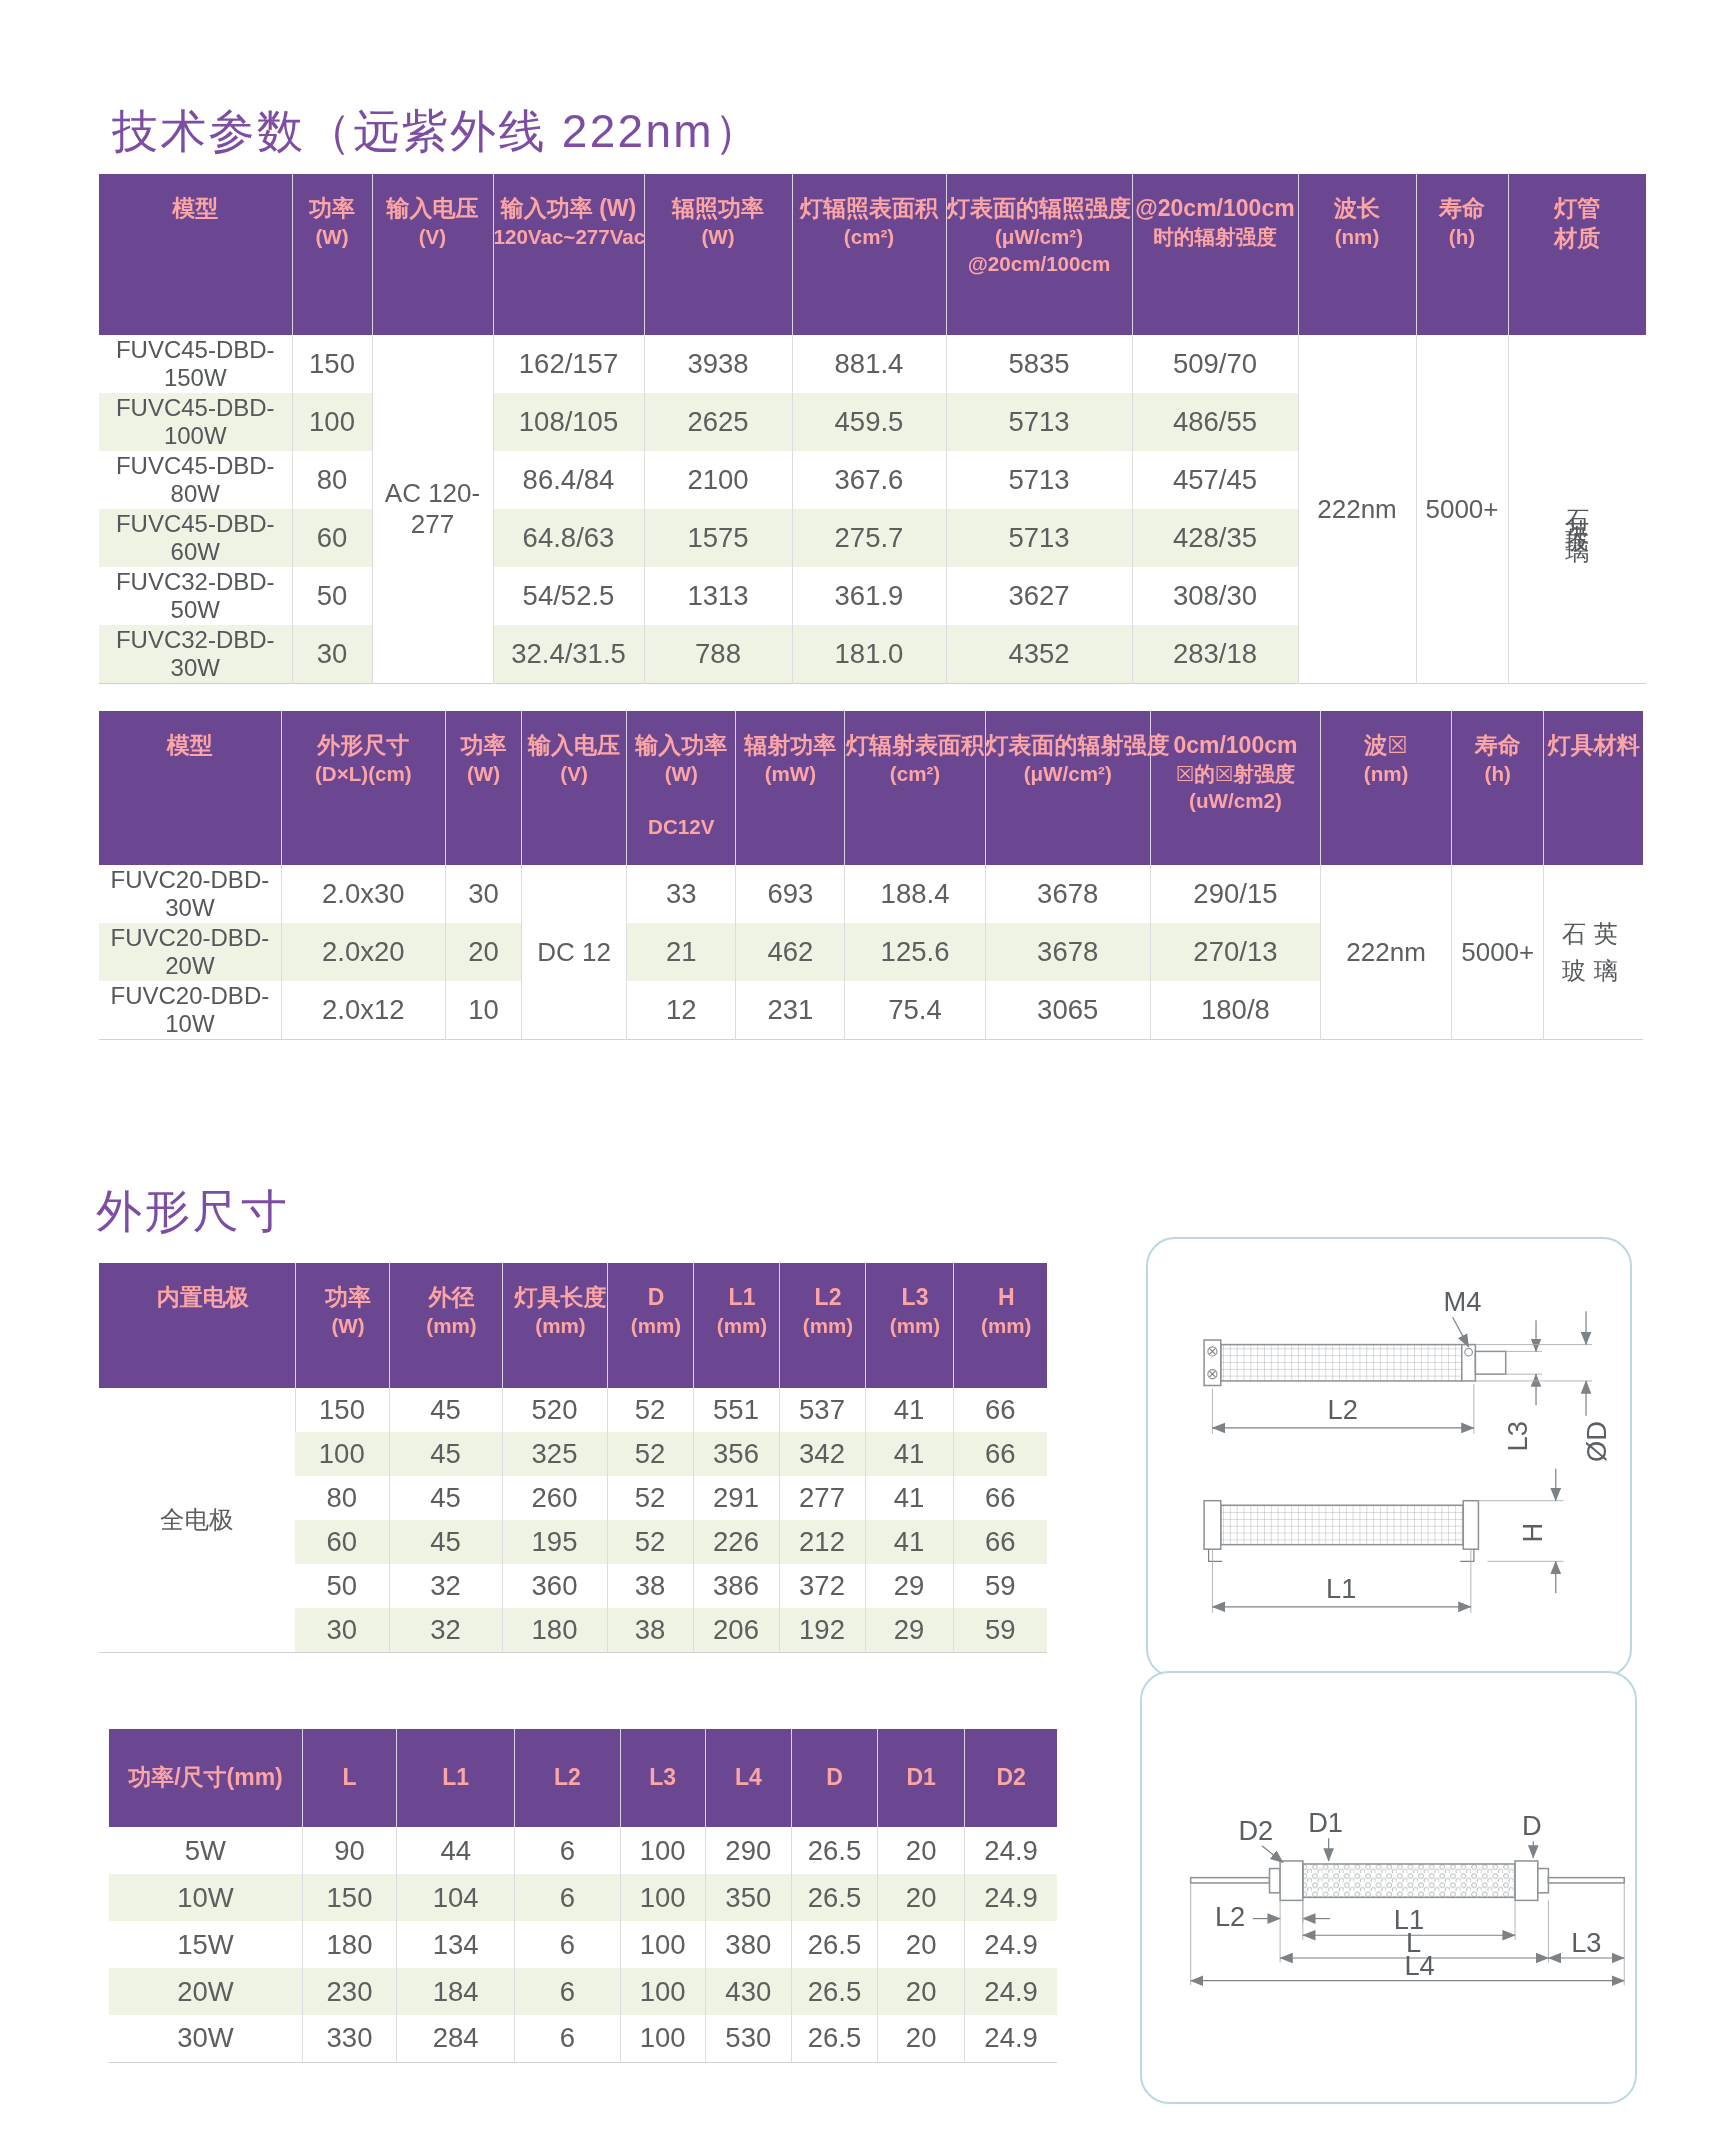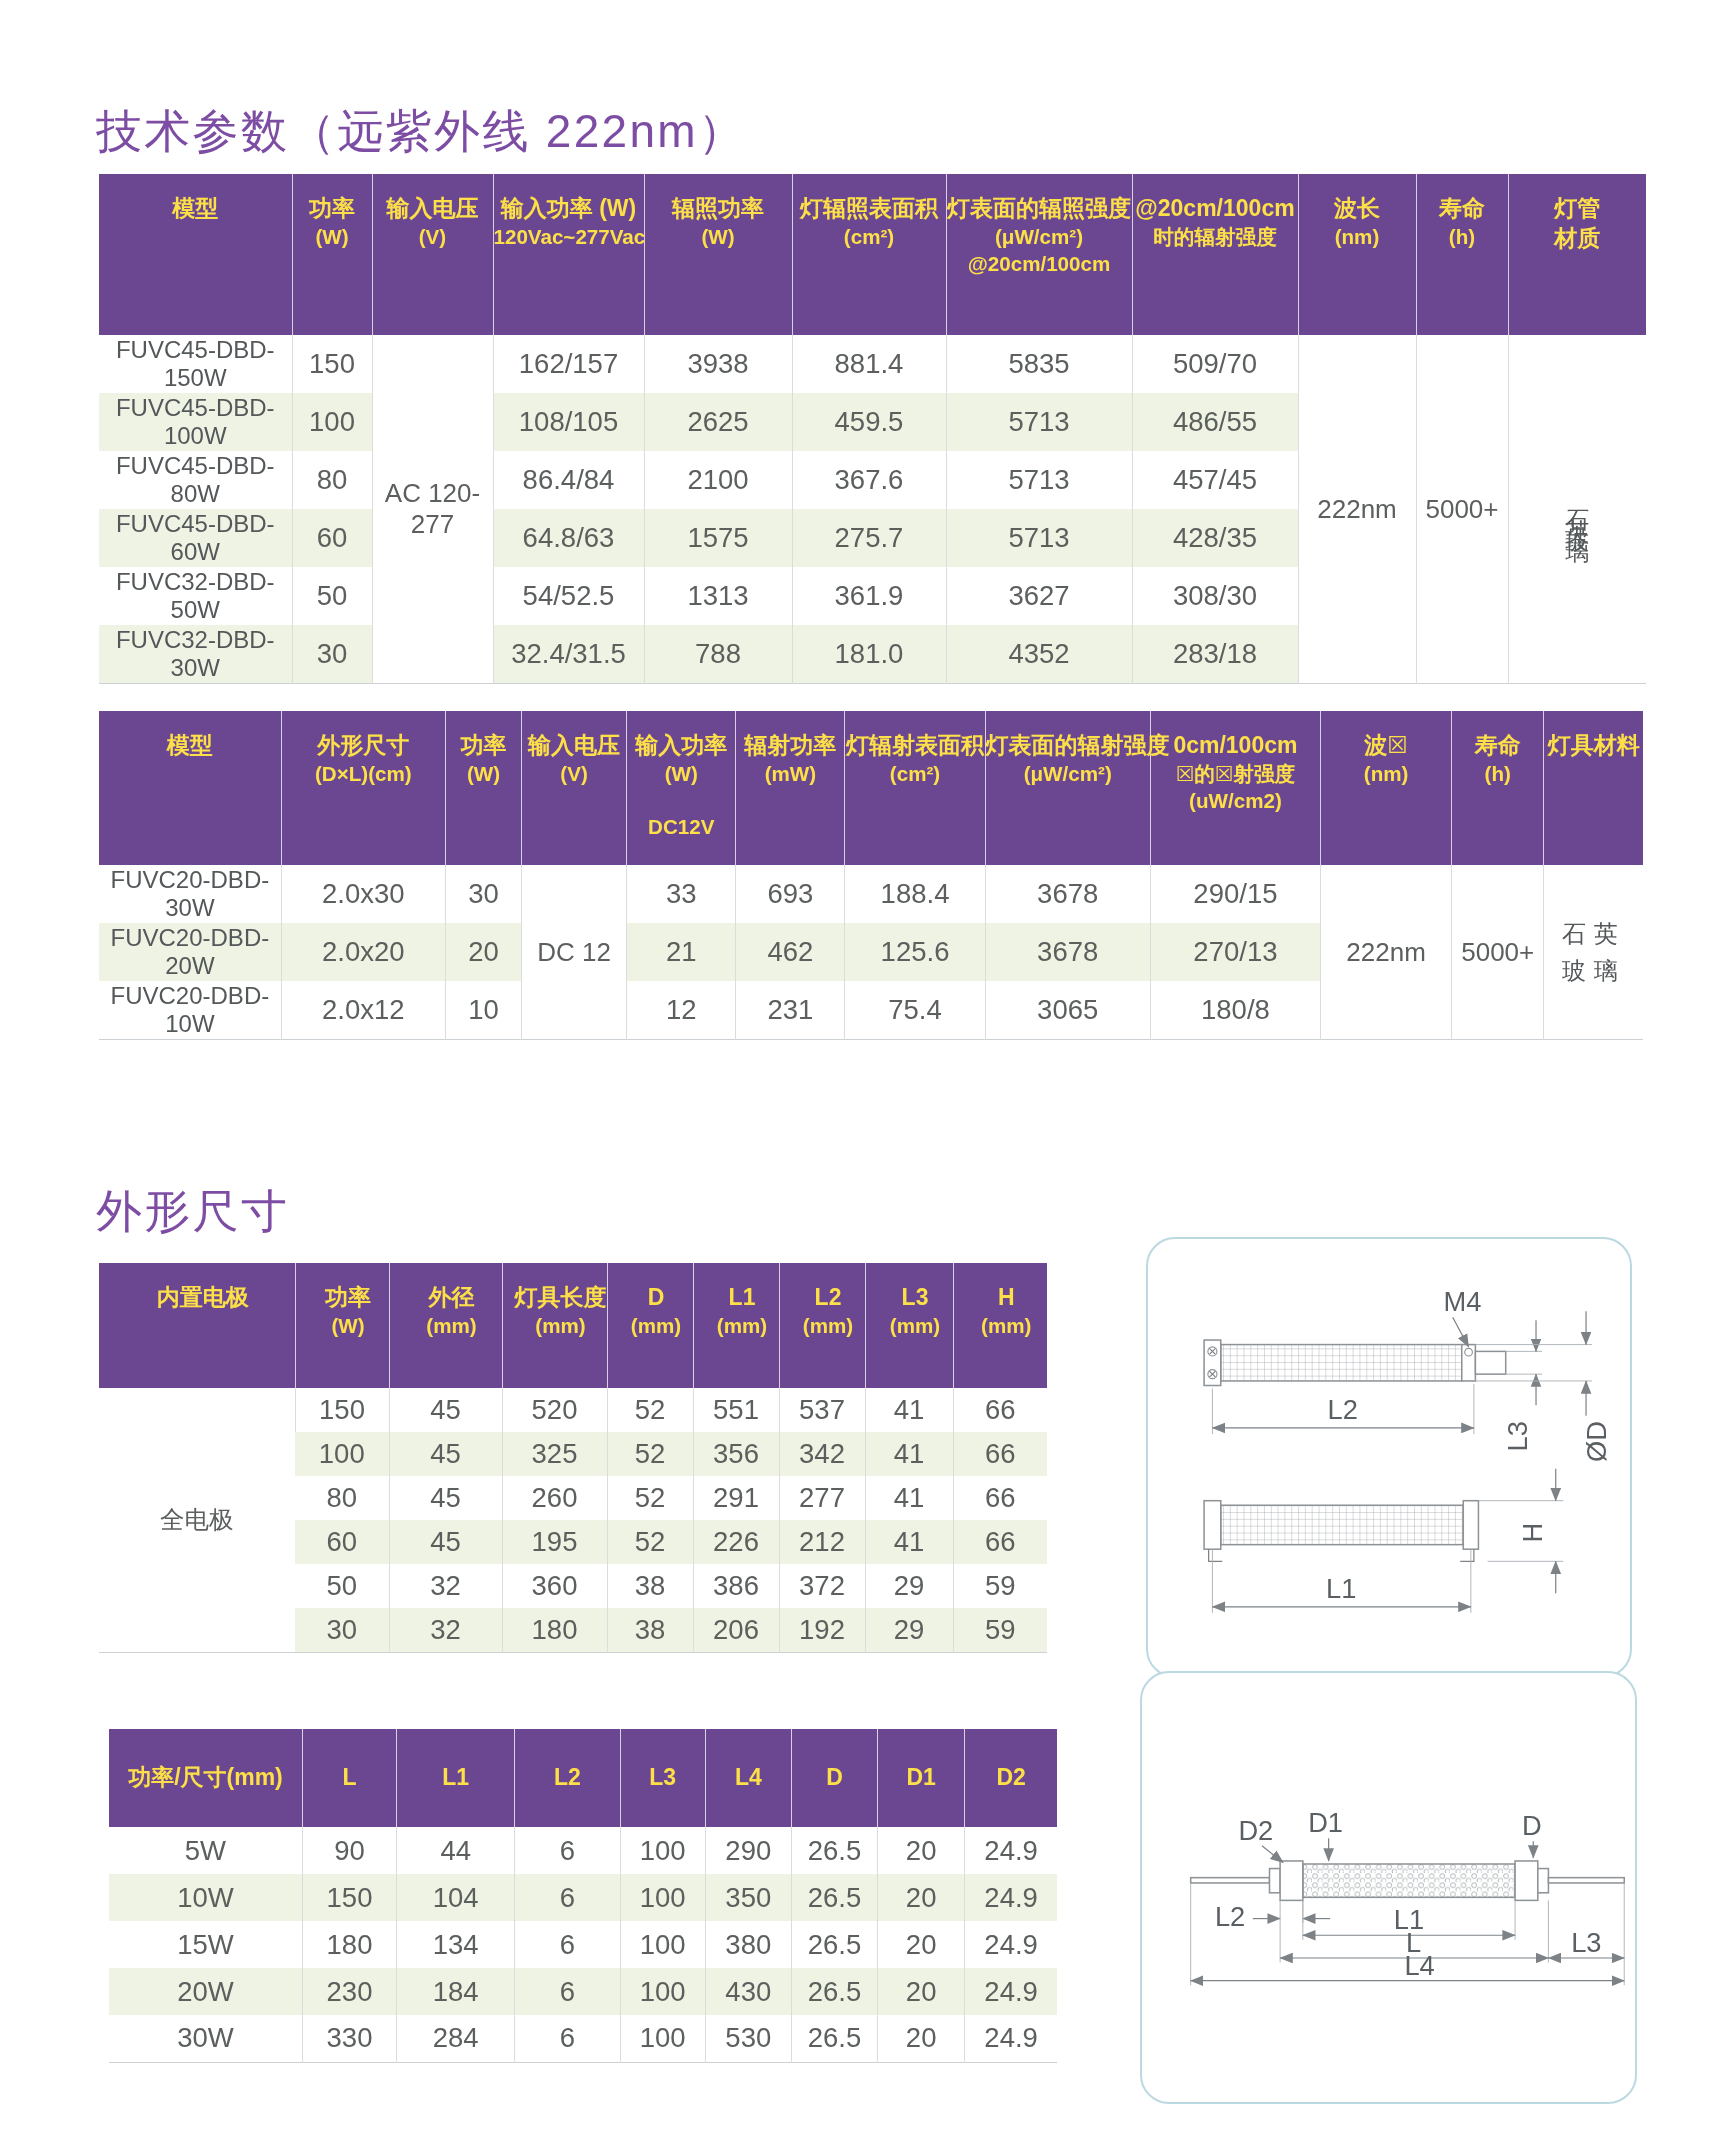--- a/index.html
+++ b/index.html
@@ -5,28 +5,28 @@
   html,body { margin:0; padding:0; }
   body {
     width:1732px; height:2140px; position:relative; background:#ffffff;
     font-family:"Liberation Sans","DejaVu Sans",sans-serif;
     -webkit-font-smoothing:antialiased;
   }
   .sec-title {
     position:absolute; color:#7d4da3; font-size:46px; font-weight:500;
     letter-spacing:2.3px; white-space:nowrap;
   }
-  #title-specs { left:96px; top:70px; }
+  #title-specs { left:112px; top:70px; }
   #title-dims  { left:96px; top:1143px; }
 
   .tbl { position:absolute; }
   .tbl table { border-collapse:collapse; table-layout:fixed; width:100%;
                border-bottom:1.5px solid #ccd1d5; }
   .tbl th {
-    background:#6b4791; color:#fde047; font-weight:bold; text-align:center;
+    background:#6b4791; color:#fca5a5; font-weight:bold; text-align:center;
     vertical-align:top; font-size:23px; line-height:1.3; padding:20px 0 0 0;
     border-left:1.5px solid rgba(255,255,255,.75); overflow:visible;
   }
   .tbl th:first-child { border-left:none; }
   .tbl th .hl { display:block; white-space:nowrap; }
   .tbl th .sub { font-size:20.6px; font-weight:bold; }
   .tbl th .gap { margin-top:26px; }
   .tbl td {
     text-align:center; vertical-align:middle; color:#5c605d; font-size:27.5px;
     border-left:0.8px solid #dcdcdc; background:#ffffff;

